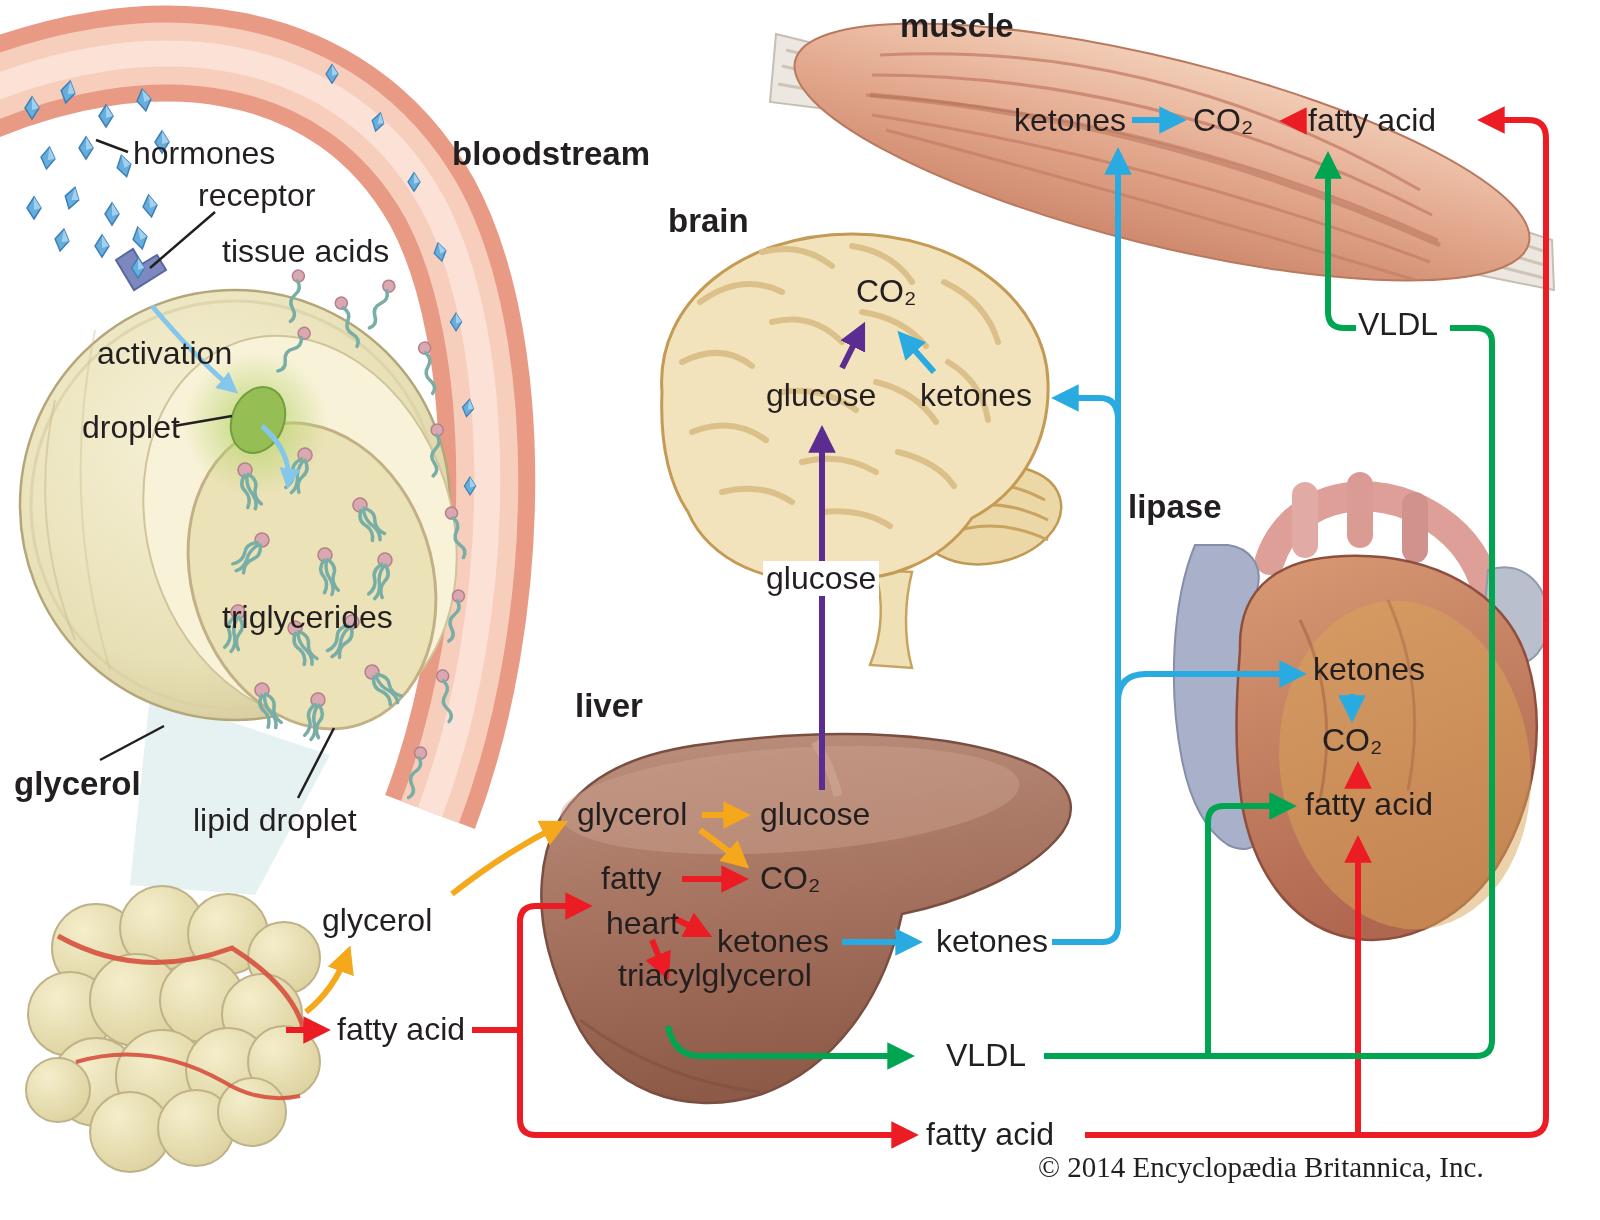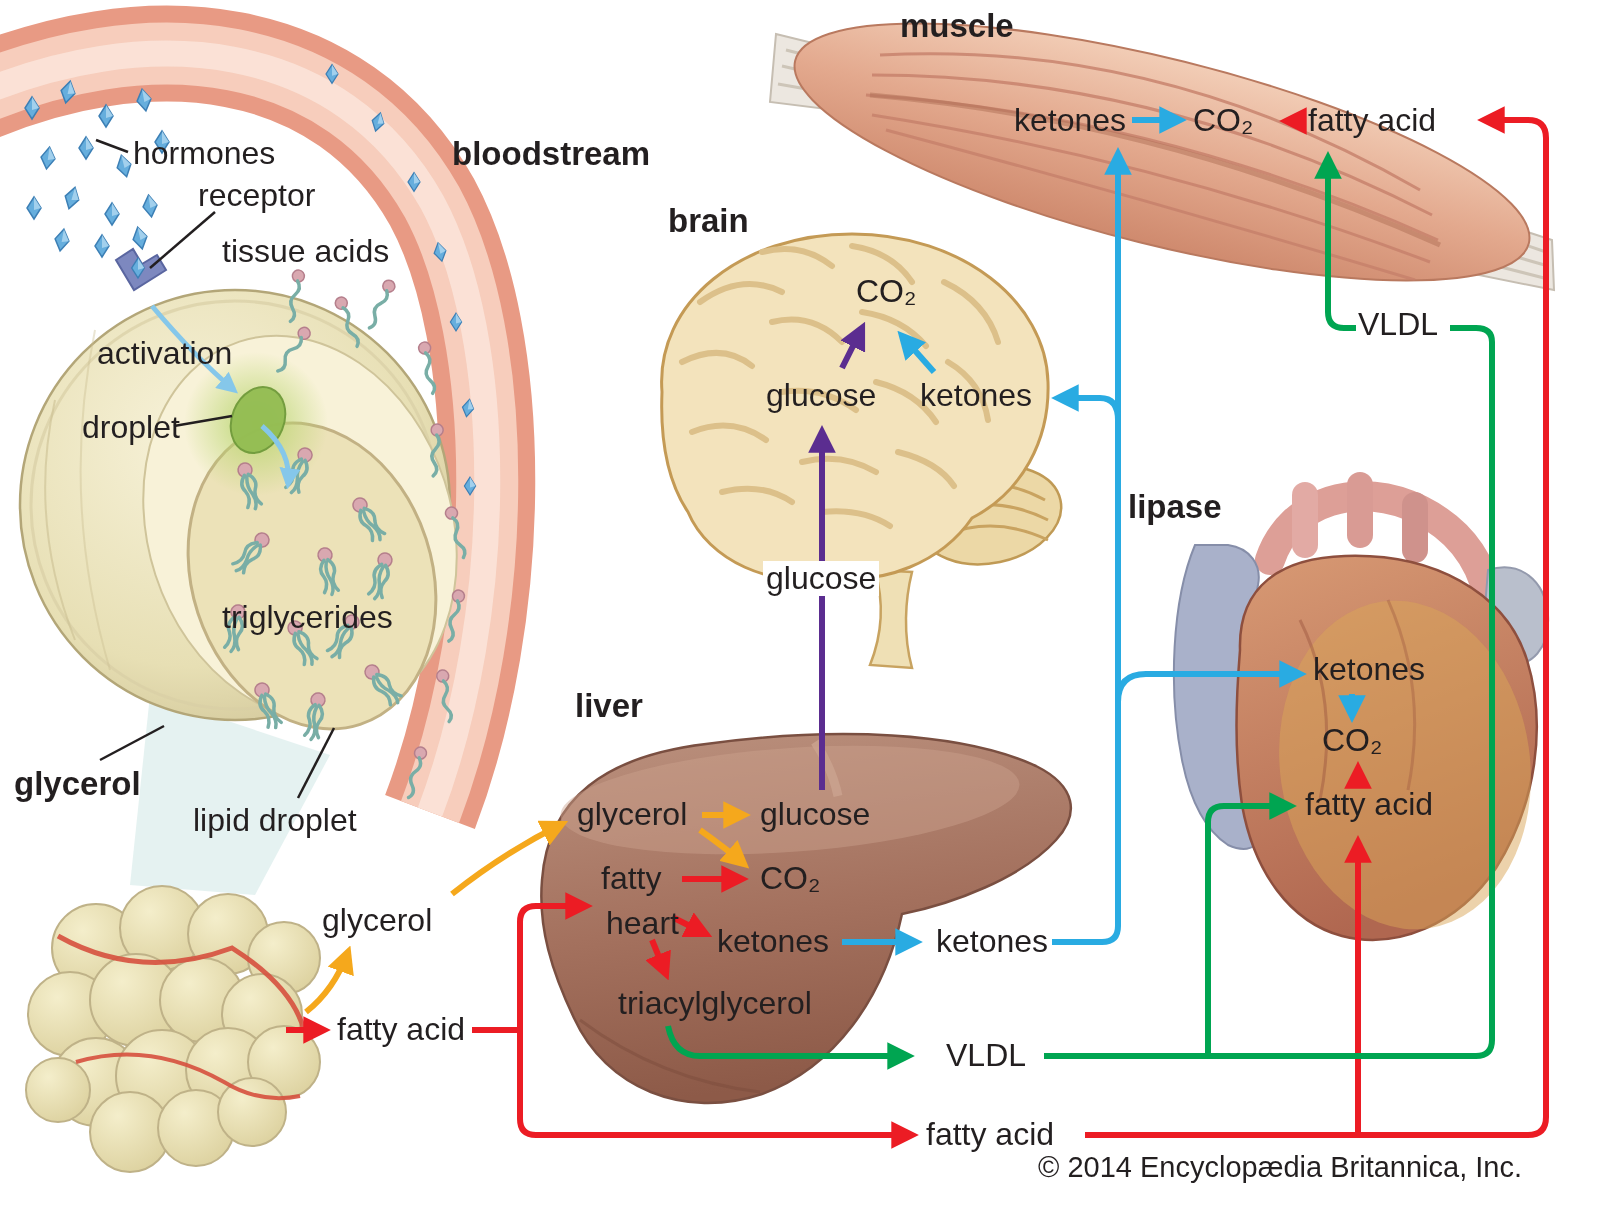--- a/index.html
+++ b/index.html
@@ -7,21 +7,21 @@
     --pc-fatty-acid-red:#ec1c24; --pc-vldl-green:#00a551; --pc-ketones-blue:#29abe2;
     --pc-glycerol-yellow:#f5a81c; --pc-glucose-purple:#5b2d90; --pc-activation-blue:#85c7ea;
   }
   body{ background:#fff; }
   #stage{ position:relative; width:1600px; height:1220px; background:#ffffff; overflow:hidden;
           font-family:"Liberation Sans", sans-serif; }
   #art{ position:absolute; left:0; top:0; }
   .lbl{ position:absolute; font-size:32px; line-height:1.1; color:#231f20; white-space:nowrap; }
   .ttl{ font-weight:700; font-size:33px; }
   .bgw{ background:#fff; padding:0 3px; }
-  .cr{ font-size:29px; }
+  .cr{ font-size:29px;font-family:Liberation Serif, serif; }
   .coil{ stroke:#79aea6; stroke-width:3.5; fill:none; stroke-linecap:round; }
   .gyrus{ stroke:#dcc08a; stroke-width:6; fill:none; stroke-linecap:round; }
   .stria{ stroke:#c5806a; stroke-width:3; fill:none; opacity:.8; }
   .arrow{ fill:none; stroke-width:6; }
   .ptr{ stroke:#231f20; stroke-width:2.5; fill:none; }
 </style>
 </head>
 <body>
 
 <div id="stage">
@@ -337,21 +337,21 @@
 <div class="lbl" style="left:1322px;top:723px">CO₂</div>
 <div class="lbl" style="left:1305px;top:787px">fatty acid</div>
 
 <div class="lbl" style="left:577px;top:797px">glycerol</div>
 <div class="lbl" style="left:760px;top:797px">glucose</div>
 <div class="lbl" style="left:601px;top:861px">fatty</div>
 <div class="lbl" style="left:760px;top:861px">CO₂</div>
 <div class="lbl" style="left:606px;top:906px">heart</div>
 <div class="lbl" style="left:717px;top:924px">ketones</div>
 <div class="lbl" style="left:936px;top:924px">ketones</div>
-<div class="lbl" style="left:618px;top:986px">triacylglycerol</div>
+<div class="lbl" style="left:618px;top:958px">triacylglycerol</div>
 
 <div class="lbl" style="left:322px;top:903px">glycerol</div>
 <div class="lbl" style="left:337px;top:1012px">fatty acid</div>
 <div class="lbl" style="left:946px;top:1038px">VLDL</div>
 <div class="lbl" style="left:926px;top:1117px">fatty acid</div>
 <div class="lbl cr" style="left:1038px;top:1152px">© 2014 Encyclopædia Britannica, Inc.</div>
 
 </div>
 
 </body></html>

